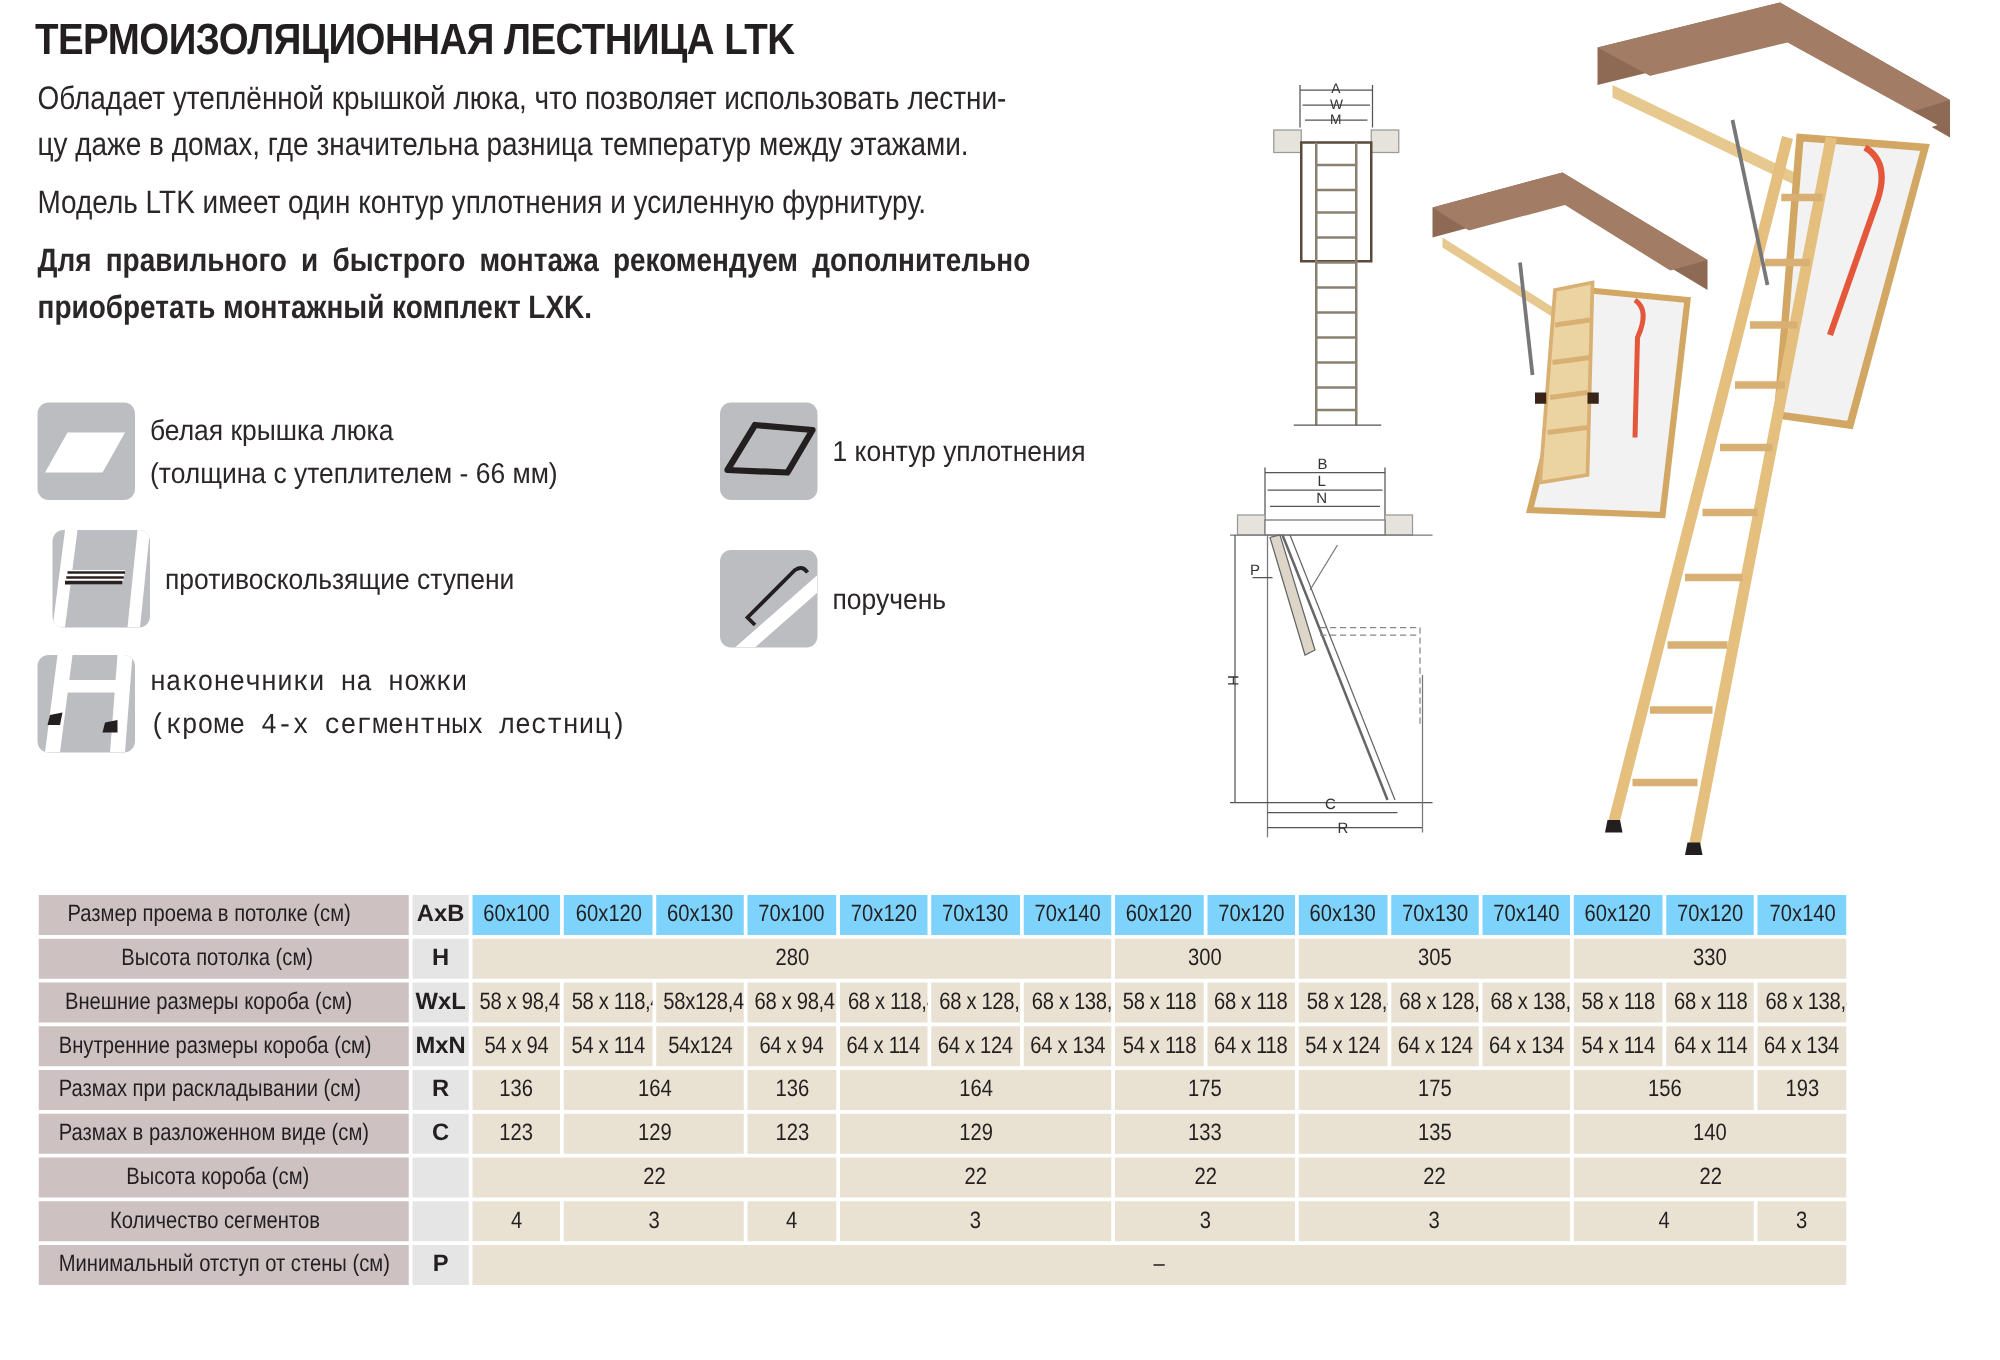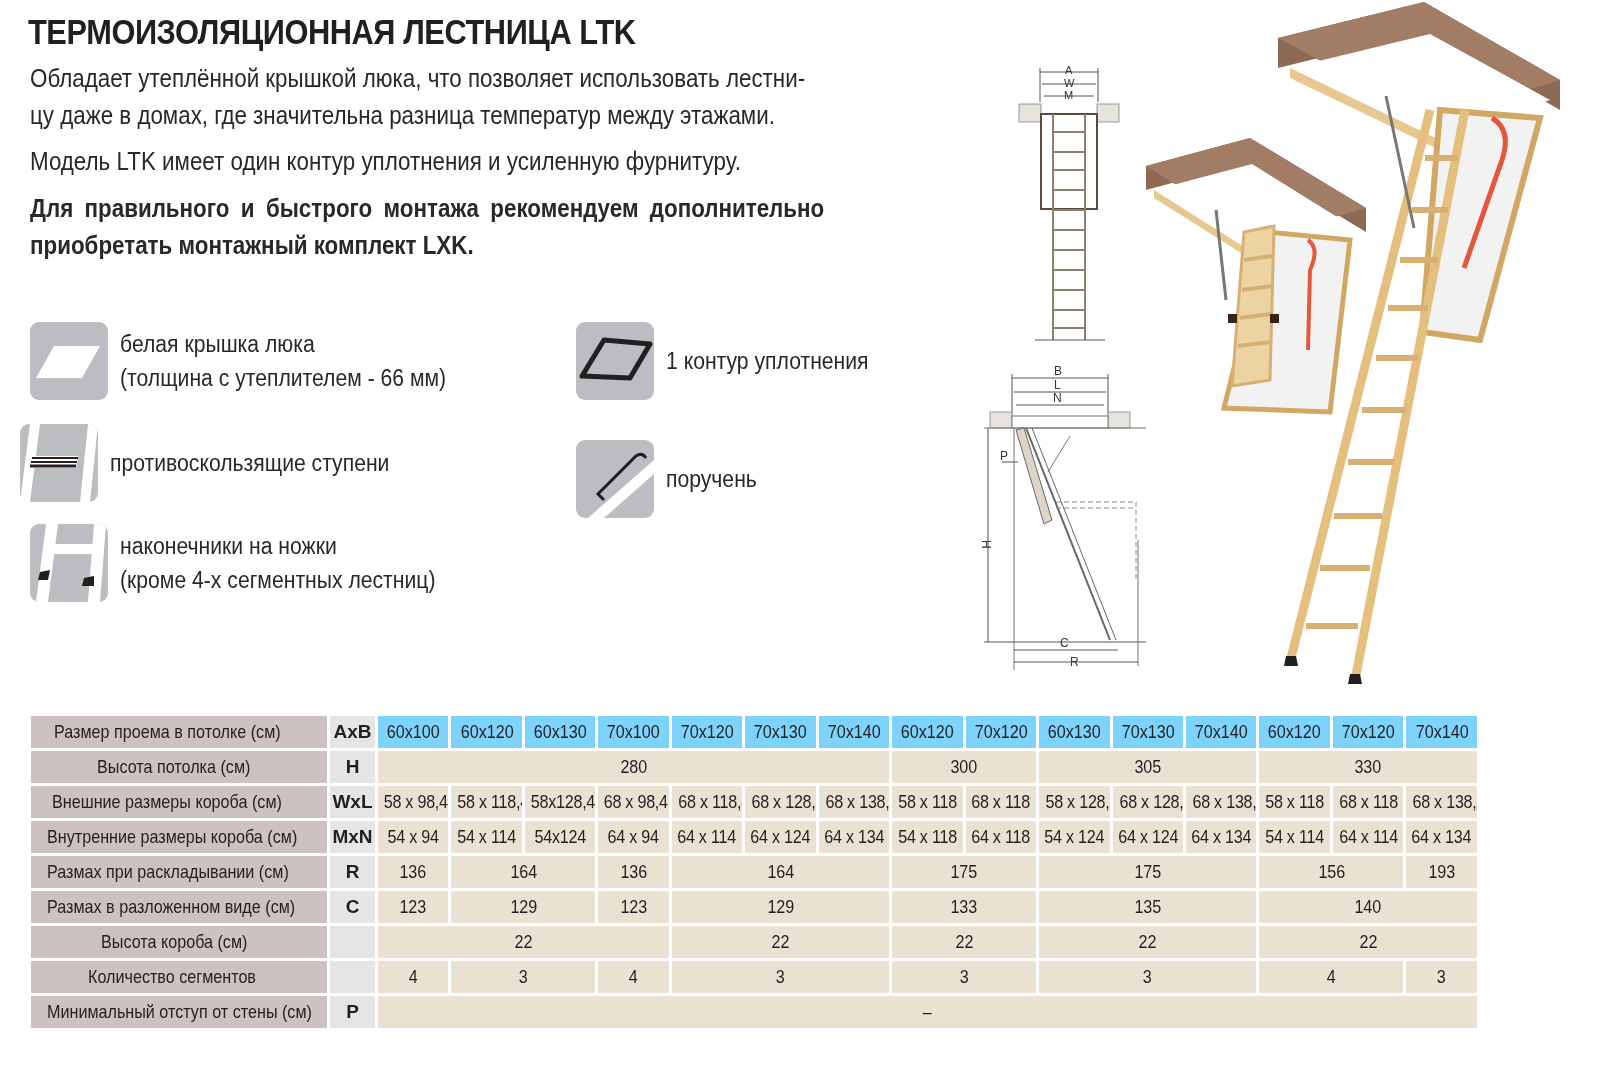--- a/index.html
+++ b/index.html
@@ -40,36 +40,36 @@
   <div class="ficon">
     <svg width="78" height="78" viewBox="0 0 78 78">
         <polygon points="24,24 70,24 52,56 6,56" fill="#fff"></polygon>
       </svg>
   </div>
   <div class="ftext">
     <div>белая крышка люка</div>
     <div>(толщина с утеплителем - 66 мм)</div>
   </div>
 </div>
-<div class="feature" style="left:20px;top:424px;">
+<div class="feature" style="left:42px;top:424px;">
   <div class="ficon">
     <svg width="78" height="78" viewBox="0 0 78 78">
       <polygon points="10,0 20,0 10,78 0,78" fill="#fff"></polygon>
       <polygon points="68,0 78,0 70,78 60,78" fill="#fff"></polygon>
       <polygon points="12,32 58,32 56,44 10,44" fill="#fff"></polygon>
       <line x1="12" y1="34" x2="58" y2="34" stroke="#2b2020" stroke-width="2"></line>
       <line x1="11" y1="38" x2="57" y2="38" stroke="#2b2020" stroke-width="2"></line>
       <line x1="10" y1="42" x2="56" y2="42" stroke="#2b2020" stroke-width="3"></line>
     </svg>
   </div>
   <div class="ftext">
       <div>противоскользящие ступени</div>
     </div>
 </div>
-<div class="feature" style="left:30px;top:524px;">
+<div class="feature" style="left:30px;top:524px;font-family:Liberation Mono, monospace;">
   <div class="ficon">
     <svg width="78" height="78" viewBox="0 0 78 78">
       <polygon points="16,0 28,0 18,78 6,78" fill="#fff"></polygon>
       <polygon points="64,0 76,0 70,78 58,78" fill="#fff"></polygon>
       <polygon points="20,20 66,20 66,30 20,30" fill="#fff"></polygon>
       <polygon points="10,48 20,46 18,56 8,56" fill="#231f20"></polygon>
       <polygon points="54,54 64,52 64,62 52,62" fill="#231f20"></polygon>
     </svg>
   </div>
   <div class="ftext">

